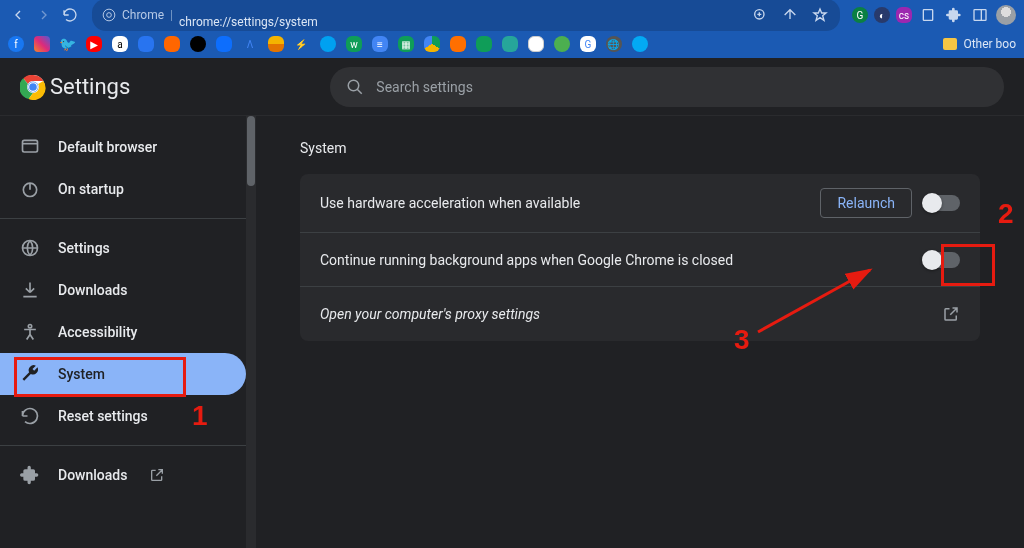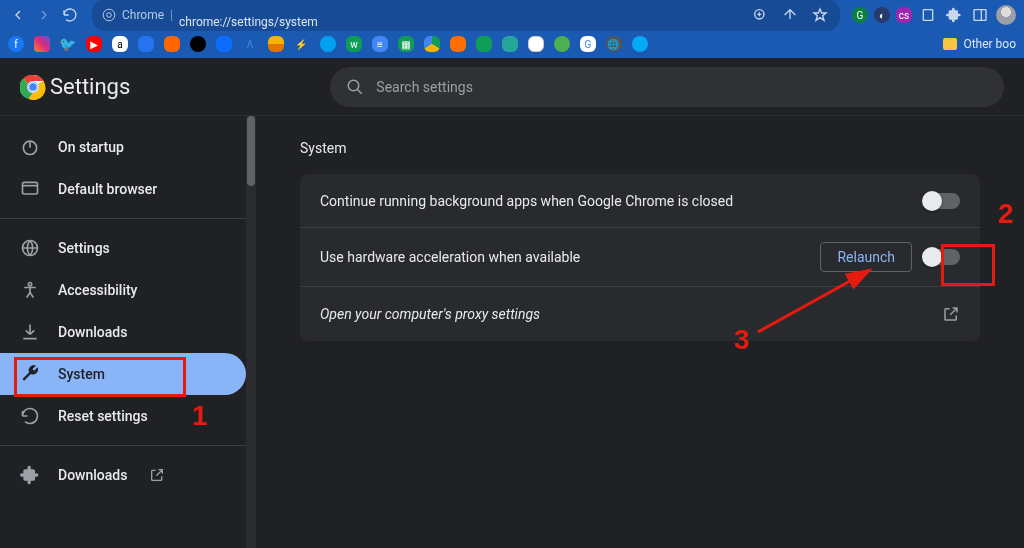--- a/index.html
+++ b/index.html
@@ -188,61 +188,61 @@
   </div>
 </div>
 
 <div class="app">
 
   <div class="sidebar-wrap">
     <div class="sidebar">
       <div class="side-item">
         <span class="icon">
             <svg viewBox="0 0 24 24" fill="none" stroke="currentColor" stroke-width="2">
+              <rect x="3" y="4" width="18" height="14" rx="2"></rect>
+              <path d="M3 8h18"></path>
+            </svg>
+          </span>
+        <span>Default browser</span>
+      </div>
+      <div class="side-item">
+        <span class="icon">
+            <svg viewBox="0 0 24 24" fill="none" stroke="currentColor" stroke-width="2">
               <circle cx="12" cy="13" r="8"></circle>
               <path d="M12 5v8"></path>
             </svg>
           </span>
         <span>On startup</span>
       </div>
-      <div class="side-item">
-        <span class="icon">
-            <svg viewBox="0 0 24 24" fill="none" stroke="currentColor" stroke-width="2">
-              <rect x="3" y="4" width="18" height="14" rx="2"></rect>
-              <path d="M3 8h18"></path>
-            </svg>
-          </span>
-        <span>Default browser</span>
-      </div>
       <div class="side-sep"></div>
       <div class="side-item">
         <span class="icon">
             <svg viewBox="0 0 24 24" fill="none" stroke="currentColor" stroke-width="2">
               <circle cx="12" cy="12" r="9"></circle>
               <path d="M3 12h18M12 3a14 14 0 0 1 0 18M12 3a14 14 0 0 0 0 18"></path>
             </svg>
           </span>
         <span>Settings</span>
       </div>
       <div class="side-item">
         <span class="icon">
             <svg viewBox="0 0 24 24" fill="none" stroke="currentColor" stroke-width="2">
+              <path d="M12 3v12m0 0l-5-5m5 5l5-5M4 20h16"></path>
+            </svg>
+          </span>
+        <span>Downloads</span>
+      </div>
+      <div class="side-item">
+        <span class="icon">
+            <svg viewBox="0 0 24 24" fill="none" stroke="currentColor" stroke-width="2">
               <circle cx="12" cy="5" r="2"></circle>
               <path d="M5 9h14M12 9v6m0 0l-4 6m4-6l4 6"></path>
             </svg>
           </span>
         <span>Accessibility</span>
-      </div>
-      <div class="side-item">
-        <span class="icon">
-            <svg viewBox="0 0 24 24" fill="none" stroke="currentColor" stroke-width="2">
-              <path d="M12 3v12m0 0l-5-5m5 5l5-5M4 20h16"></path>
-            </svg>
-          </span>
-        <span>Downloads</span>
       </div>
       <div class="side-item active">
         <span class="icon">
             <svg viewBox="0 0 24 24" fill="currentColor">
               <path d="M21 4a6 6 0 0 1-8 8L5 20l-2-2 8-8a6 6 0 0 1 8-8l-4 4 2 2z"></path>
             </svg>
           </span>
         <span>System</span>
       </div>
       <div class="side-item">
@@ -269,26 +269,26 @@
     <div class="sidebar-scroll">
         <div class="sidebar-thumb"></div>
       </div>
   </div>
 
   <div class="main">
     <div class="main-inner">
       <div class="section-title">System</div>
       <div class="card">
         <div class="row">
-          <div class="row-label">Continue running background apps when Google Chrome is closed</div>
+          <div class="row-label">Use hardware acceleration when available</div>
+          <button class="row-btn">Relaunch</button>
           <div class="toggle"></div>
         </div>
         <div class="row">
-          <div class="row-label">Use hardware acceleration when available</div>
-          <button class="row-btn">Relaunch</button>
+          <div class="row-label">Continue running background apps when Google Chrome is closed</div>
           <div class="toggle"></div>
         </div>
         <div class="row">
           <div class="row-label">Open your computer's proxy settings</div>
           <svg class="open-ext" viewBox="0 0 24 24" fill="none" stroke="currentColor" stroke-width="2">
               <path d="M14 4h6v6M20 4l-9 9M19 14v5a1 1 0 0 1-1 1H5a1 1 0 0 1-1-1V6a1 1 0 0 1 1-1h5"></path>
             </svg>
         </div>
       </div>
     </div>

